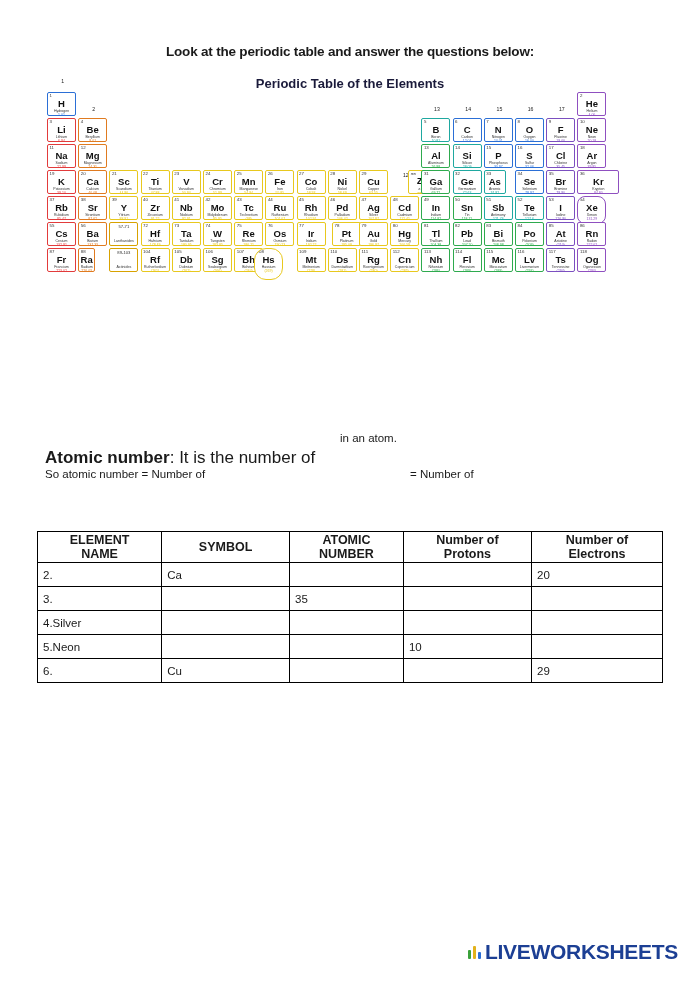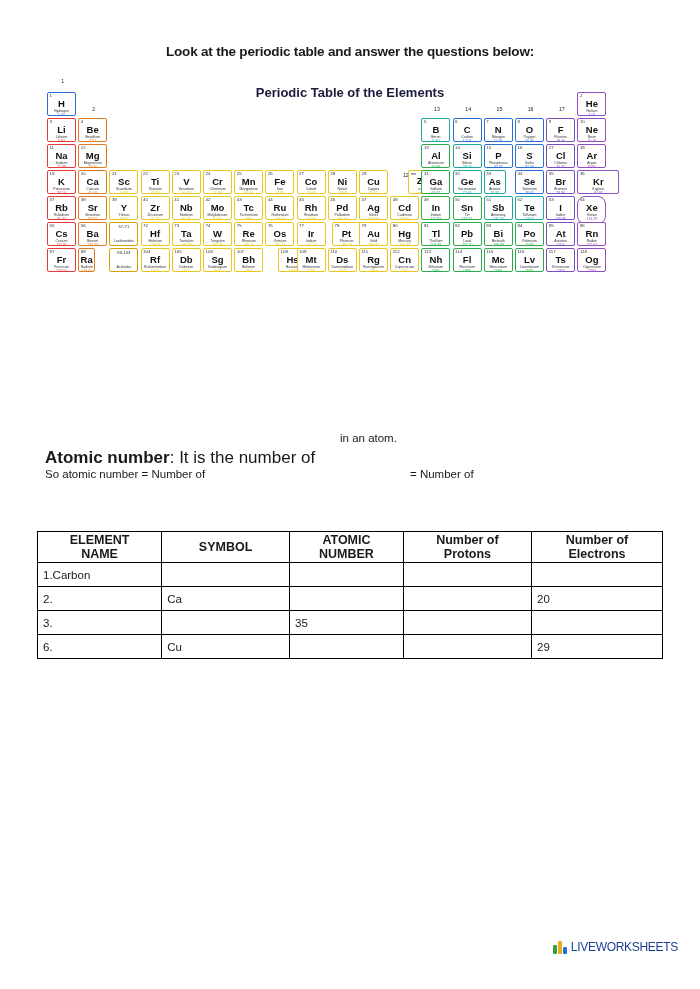--- a/index.html
+++ b/index.html
@@ -6,21 +6,21 @@
   body{
     width:700px;height:989px;background:#ffffff;
     font-family:"Liberation Sans",sans-serif;
     color:#1a1a1a;position:relative;overflow:hidden;
   }
   .worksheet-title{
     position:absolute;left:0;top:44px;width:700px;text-align:center;
     font-size:13.5px;font-weight:bold;letter-spacing:-0.2px;
   }
   .pt-title{
-    position:absolute;left:0;top:85px;width:700px;text-align:center;
+    position:absolute;left:0;top:76px;width:700px;text-align:center;
     font-size:13px;font-weight:bold;color:#1a1a3a;
   }
   
   #pt{
     position:absolute;left:47px;top:78px;width:608px;height:290px;
   }
   .cell{
     position:absolute;box-sizing:border-box;
     border:1.3px solid #888;border-radius:2px;background:#fff;
     overflow:hidden;
@@ -57,21 +57,21 @@
   table.answers thead th div{line-height:14px;}
   .c-name{width:122px;}
   .c-sym{width:127px;}
   .c-num{width:111px;}
   .c-prot{width:128px;}
   .c-elec{width:130px;}
   
   .footer{position:absolute;right:22px;top:940px;display:flex;align-items:center;gap:4px;}
   .footer .bars{display:flex;align-items:flex-end;gap:1.5px;height:14px;}
   .footer .bars i{display:block;width:3.5px;border-radius:1px;}
-  .footer .lw{font-size:12px;font-weight:normal;color:#1c3f94;letter-spacing:-0.3px;}
+  .footer .lw{font-size:21px;font-weight:bold;color:#1c3f94;letter-spacing:-0.3px;}
 </style>
 </head>
 <body>
 
 <div class="worksheet-title">Look at the periodic table and answer the questions below:</div>
 <div class="pt-title">Periodic Table of the Elements</div>
 
 <div id="pt">
     <div class="grouplabel" style="left: 2.6px; top: 0px;">1</div>
     <div class="grouplabel" style="left: 33.8px; top: 28px;">2</div>
@@ -553,21 +553,21 @@
       <div class="sym">Sg</div>
       <div class="nm">Seaborgium</div>
       <div class="mass" style="color: rgb(232, 200, 30);">(266)</div>
     </div>
     <div class="cell" style="left: 187.2px; top: 170px; width: 29px; height: 24px; border-color: rgb(232, 200, 30);">
       <div class="z">107</div>
       <div class="sym">Bh</div>
       <div class="nm">Bohrium</div>
       <div class="mass" style="color: rgb(232, 200, 30);">(264)</div>
     </div>
-    <div class="cell" style="left: 231px; top: 170px; width: 29px; height: 24px; border-color: rgb(232, 200, 30);">
+    <div class="cell" style="left: 207px; top: 170px; width: 29px; height: 32px; border-color: rgb(232, 200, 30); border-radius: 12px;">
       <div class="z">108</div>
       <div class="sym">Hs</div>
       <div class="nm">Hassium</div>
       <div class="mass" style="color: rgb(232, 200, 30);">(269)</div>
     </div>
     <div class="cell" style="left: 249.6px; top: 170px; width: 29px; height: 24px; border-color: rgb(232, 200, 30);">
       <div class="z">109</div>
       <div class="sym">Mt</div>
       <div class="nm">Meitnerium</div>
       <div class="mass" style="color: rgb(232, 200, 30);">(278)</div>
@@ -663,38 +663,45 @@
         <div>Protons</div>
       </th>
       <th class="c-elec">
         <div>Number of</div>
         <div>Electrons</div>
       </th>
     </tr>
   </thead>
   <tbody id="answer-rows">
       <tr>
-        <td>1.Carbon</td>
-        <td></td>
-        <td></td>
-        <td></td>
-        <td></td>
-      </tr>
-      <tr>
         <td>2.</td>
         <td>Ca</td>
         <td></td>
         <td></td>
         <td>20</td>
       </tr>
       <tr>
         <td>3.</td>
         <td></td>
         <td>35</td>
         <td></td>
+        <td></td>
+      </tr>
+      <tr>
+        <td>4.Silver</td>
+        <td></td>
+        <td></td>
+        <td></td>
+        <td></td>
+      </tr>
+      <tr>
+        <td>5.Neon</td>
+        <td></td>
+        <td></td>
+        <td>10</td>
         <td></td>
       </tr>
       <tr>
         <td>6.</td>
         <td>Cu</td>
         <td></td>
         <td></td>
         <td>29</td>
       </tr>
     </tbody>

